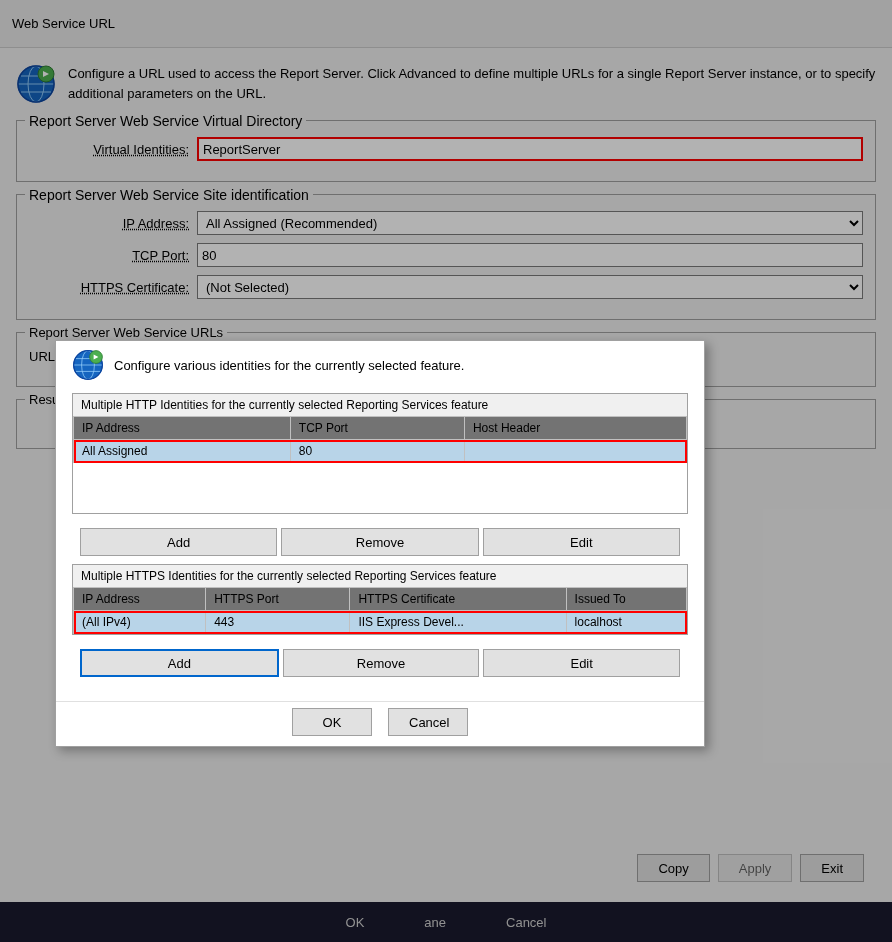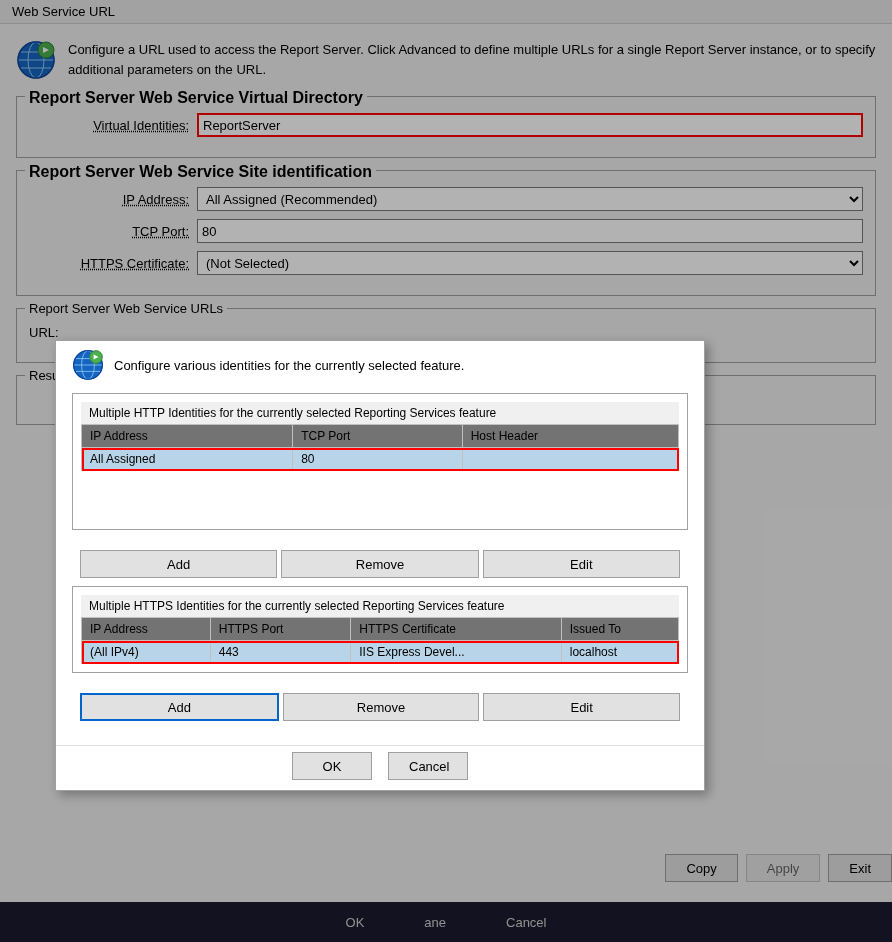--- a/index.html
+++ b/index.html
@@ -17,21 +17,21 @@
     .main-window {
       background: #f0f0f0;
       width: 892px;
       height: 942px;
       position: relative;
     }
 
     
     .title-bar {
       background: #e8e8e8;
-      padding: 4px 12px;
+      padding: 16px 12px;
       font-size: 13px;
       font-weight: normal;
       border-bottom: 1px solid #ccc;
       color: #000;
     }
 
     
     .main-content {
       padding: 16px;
     }
@@ -64,23 +64,22 @@
       position: relative;
       background: #f0f0f0;
     }
 
     .group-box-title {
       position: absolute;
       top: -8px;
       left: 8px;
       background: #f0f0f0;
       padding: 0 4px;
-      font-size: 16px;
-      color: #000;
-      font-weight: bold;
+      font-size: 14px;
+      color: #000;
     }
 
     .group-box-content {
       margin-top: 8px;
     }
 
     
     .form-row {
       display: flex;
       align-items: center;
@@ -168,21 +167,21 @@
 
     .url-label {
       width: 35px;
       flex-shrink: 0;
     }
 
     
     .bottom-buttons {
       position: absolute;
       bottom: 60px;
-      right: 0;
+      right: 28px;
       display: flex;
       gap: 8px;
     }
 
     .bottom-btn {
       height: 28px;
       padding: 0 20px;
       font-size: 13px;
       font-family: inherit;
       background: #e1e1e1;
@@ -278,22 +277,22 @@
     }
 
     .modal-description {
       font-size: 13px;
       color: #000;
     }
 
     
     .table-group {
       border: 1px solid #a0a0a0;
-      margin-bottom: 16px;
-      padding: 8px;
+      margin-bottom: 10px;
+      padding: 0;
     }
 
     .table-group-title {
       font-size: 12px;
       padding: 4px 8px;
       color: #000;
       background: #f0f0f0;
     }
 
     .data-table {

